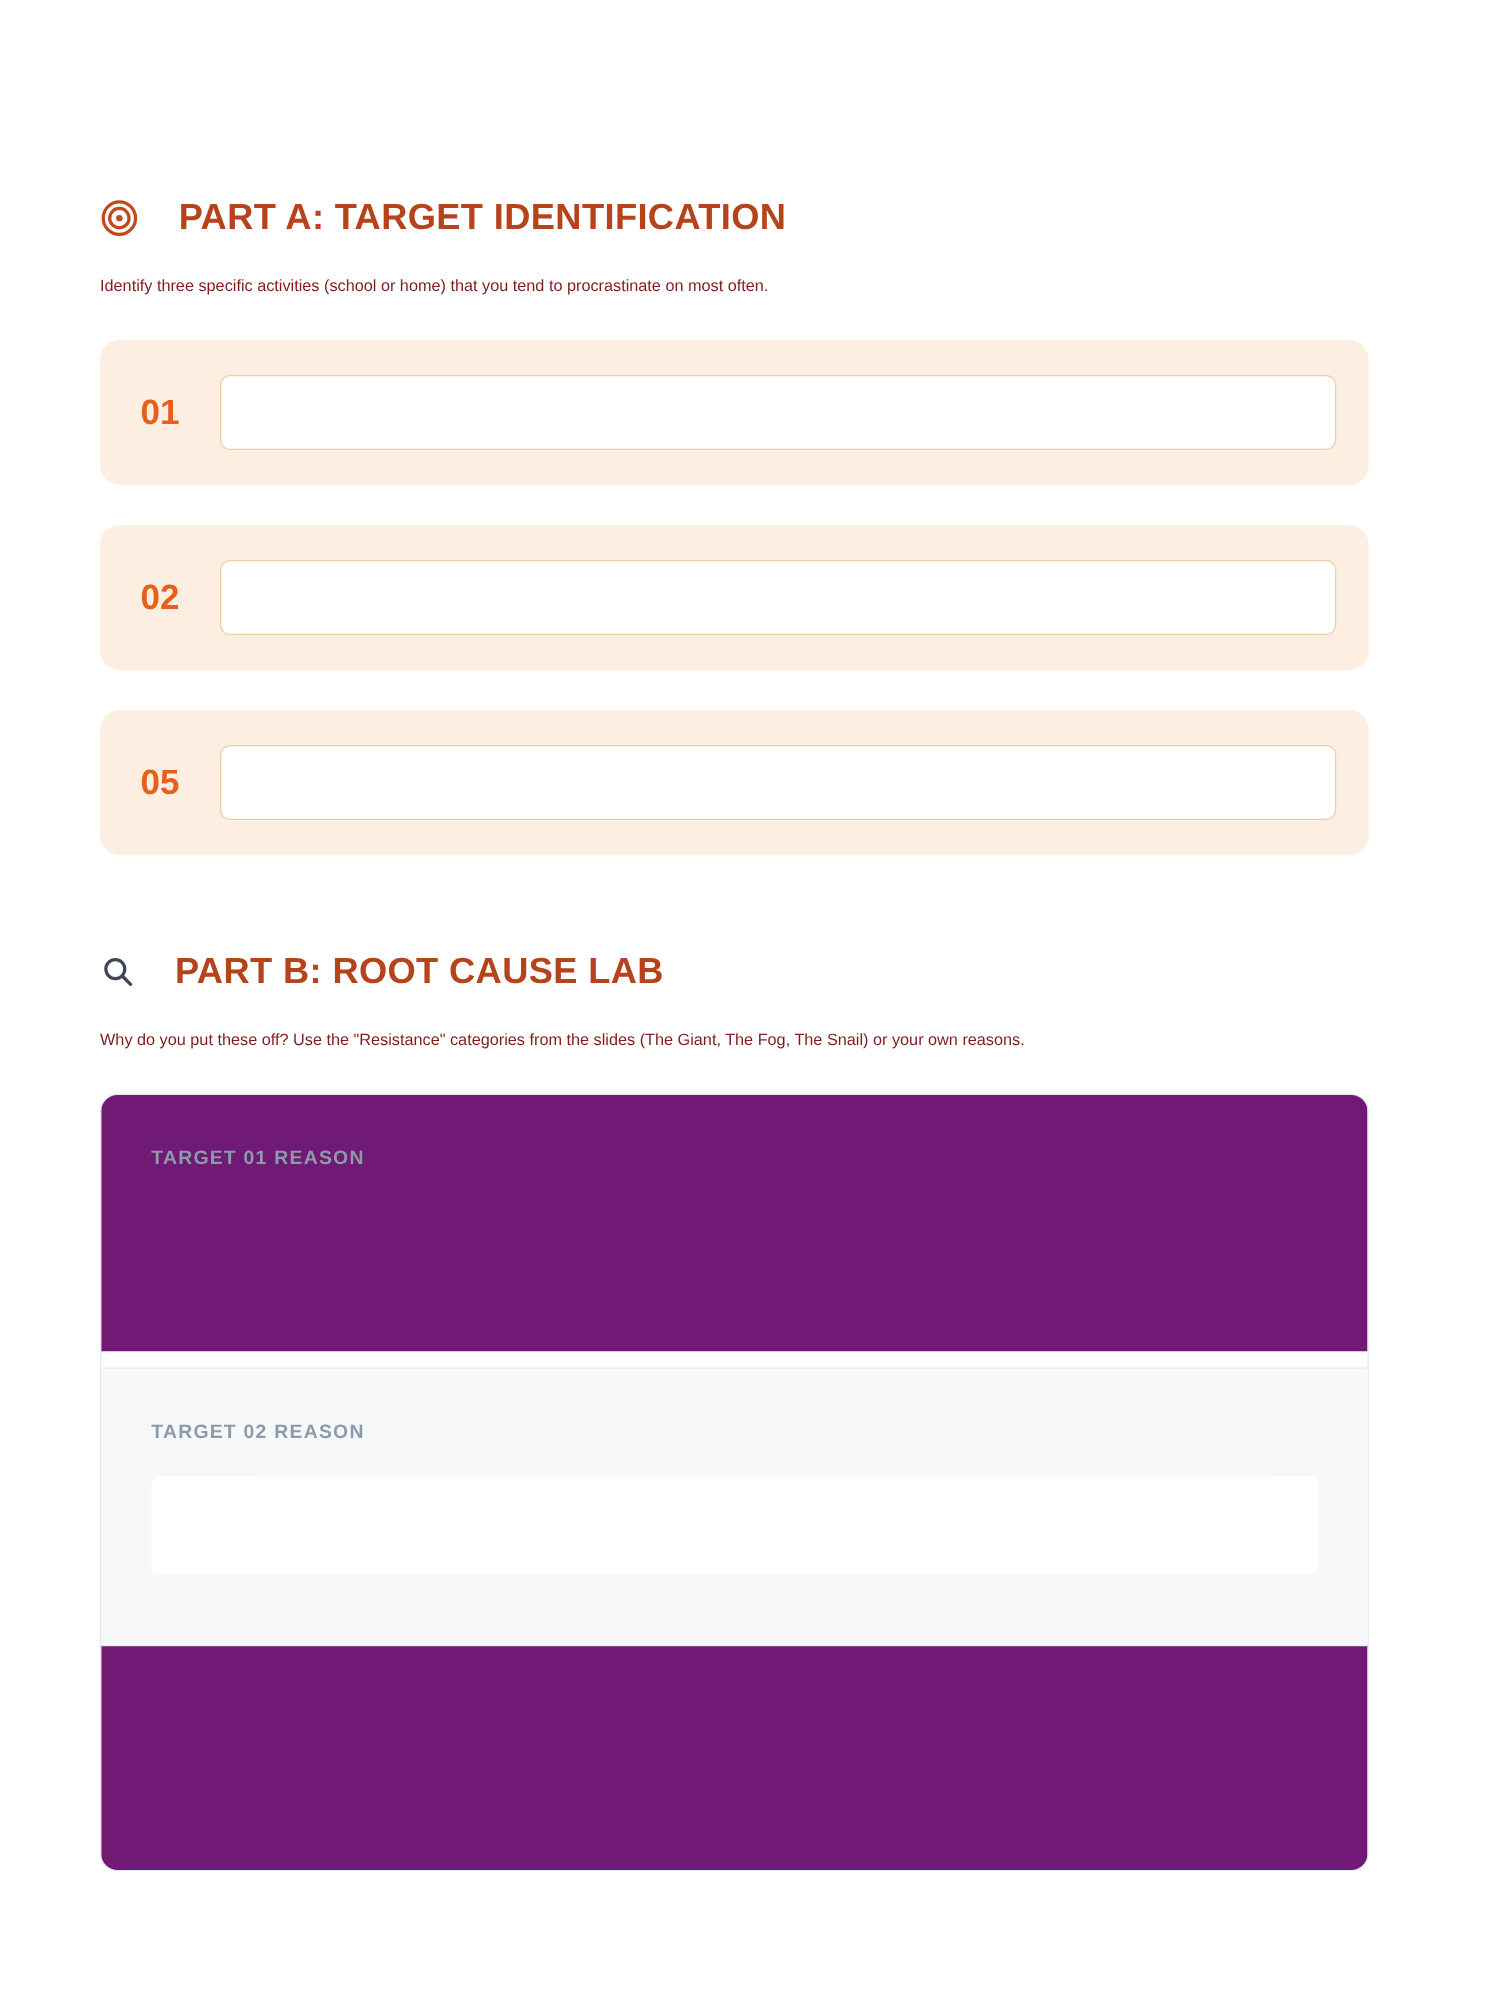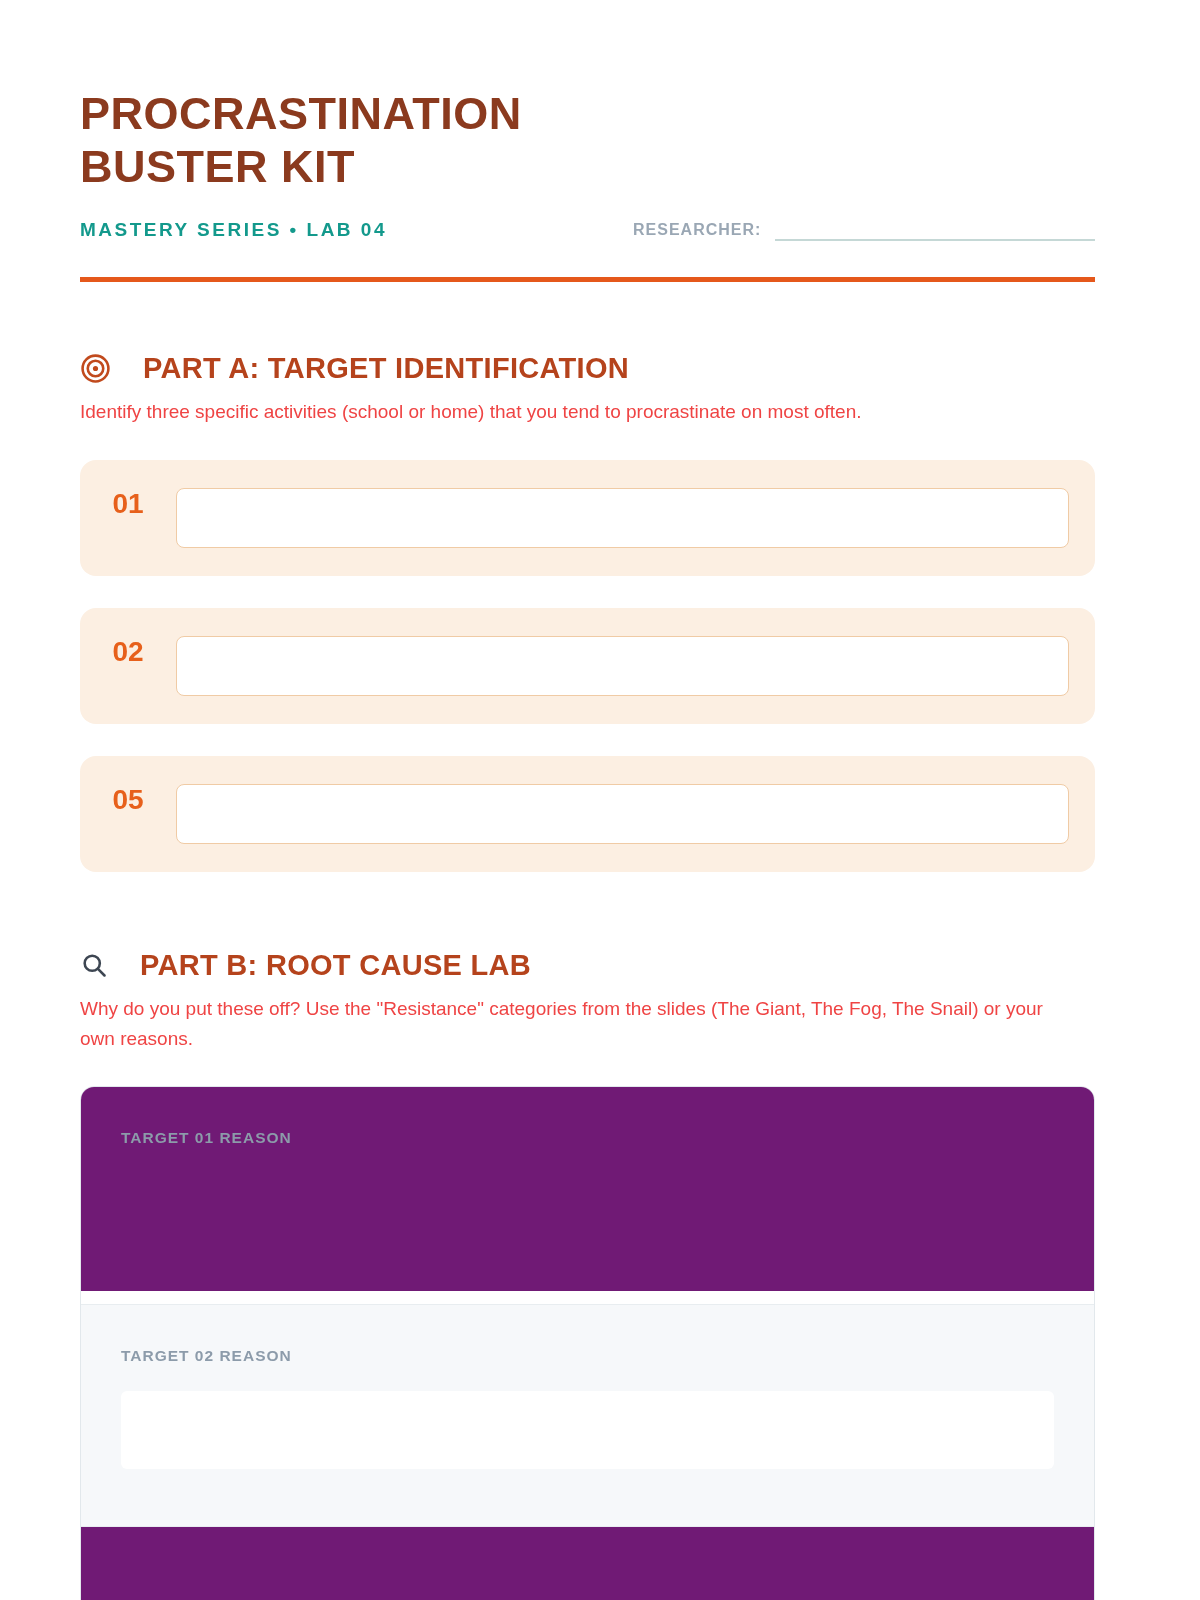--- a/index.html
+++ b/index.html
@@ -69,35 +69,35 @@
     align-items: center;
     gap: 32px;
     margin-top: 70px;
     color: #b5431c;
     font-size: 29px;
     font-weight: bold;
     letter-spacing: 0.3px;
   }
   .section-heading .icon { display: flex; align-items: center; }
   .section-desc {
-    margin-top: 12px;
-    font-size: 19px;
+    margin-top: 28px;
+    font-size: 13px;
     line-height: 1.6;
-    color: #ef4444;
+    color: #7f1d1d;
     max-width: 1000px;
   }
 
   
   .target-card {
     margin-top: 32px;
     background: #fcefe2;
     border-radius: 16px;
     padding: 28px 26px;
     display: flex;
-    align-items: flex-start;
+    align-items: center;
     gap: 26px;
   }
   .target-number {
     color: #e7601b;
     font-size: 28px;
     font-weight: bold;
     width: 44px;
     text-align: center;
     flex: none;
   }
@@ -152,34 +152,20 @@
     padding: 10px 14px;
     border-radius: 6px;
   }
   .reason-write-area.boxed { background: #ffffff; }
 </style>
 </head>
 <body>
 
 <div class="page">
 
-  <header>
-    <h1 class="title">
-      <span>PROCRASTINATION</span><br>
-      <span>BUSTER KIT</span>
-    </h1>
-    <div class="sub-row">
-      <div class="subtitle">MASTERY SERIES • LAB 04</div>
-      <div class="researcher">
-        <span class="researcher-label">RESEARCHER:</span>
-        <input class="researcher-line" type="text" style="">
-      </div>
-    </div>
-    <div class="divider"></div>
-  </header>
 
   <section>
     <h2 class="section-heading">
       <span class="icon">
         <svg width="31" height="31" viewBox="0 0 24 24" fill="none" stroke="#c14a1d" stroke-width="2">
           <circle cx="12" cy="12" r="10"></circle>
           <circle cx="12" cy="12" r="6"></circle>
           <circle cx="12" cy="12" r="2" fill="#c14a1d" stroke="none"></circle>
         </svg>
       </span>

